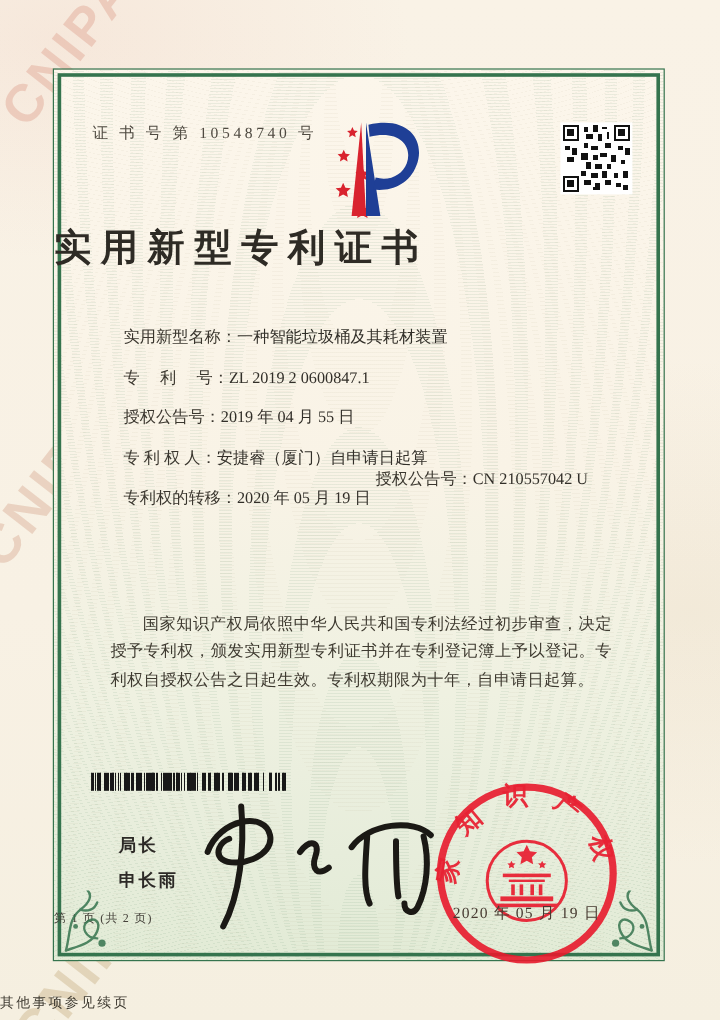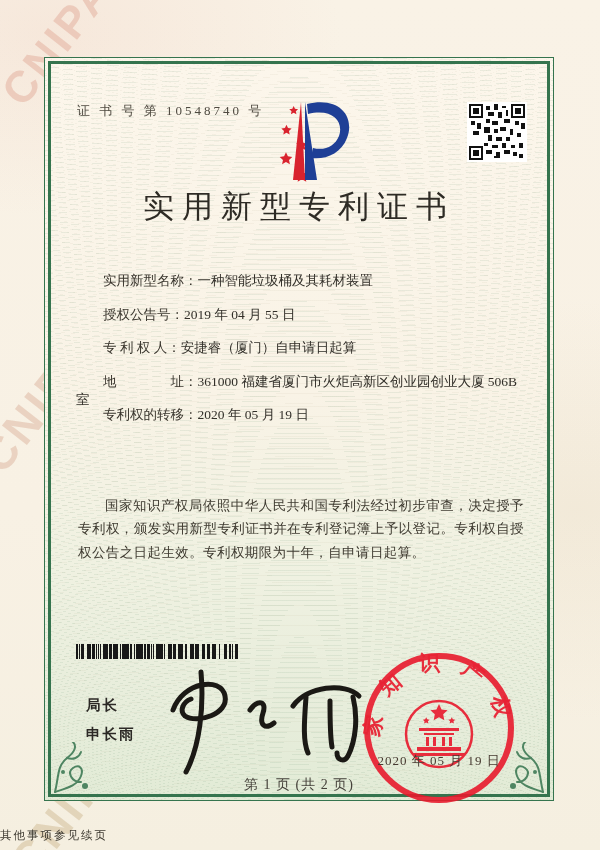--- a/index.html
+++ b/index.html
@@ -25,48 +25,48 @@
       repeating-radial-gradient(ellipse 760px 280px at 50% -8%, rgba(170,158,125,0.08) 0 1px, transparent 1px 9px),
       linear-gradient(180deg,#fcf6eb 0%,#f9f3e6 45%,#eff1e1 70%,#e7eddb 88%,#e2ebd6 100%);
   }
   .frame::before{
     content:"";position:absolute;inset:3px;border:3px solid #35744e;pointer-events:none;
   }
   .cert-no{position:absolute;left:32px;top:44px;font-size:13px;letter-spacing:3px;color:#4f4a41;}
   .logo{position:absolute;left:204px;top:38px;width:104px;height:88px;}
   .qr{position:absolute;right:26px;top:44px;width:60px;height:60px;background:#fff;padding:2px;box-sizing:border-box;}
   .title{
-    position:absolute;left:0;top:128px;width:100%;text-align:center;
-    font-size:31px;font-weight:normal;letter-spacing:8px;color:#2e2b25;
+    position:absolute;left:0;top:128px;width:100%;text-align:left;
+    font-size:31px;font-weight:bold;letter-spacing:8px;color:#2e2b25;
   }
   .fields{position:absolute;left:31px;top:198px;width:452px;font-size:13.5px;}
   .frow{position:relative;height:20px;margin-bottom:13.5px;white-space:pre-wrap;color:#3a362e;}
   .flabel{color:#3a362e;}
   .fvalue{color:#322f29;}
   .grant-right{position:absolute;left:237px;top:0;white-space:pre-wrap;}
   .body-text{
     position:absolute;left:31px;top:434px;width:450px;
     font-size:13.5px;line-height:1.74;color:#3e3a30;text-align:justify;letter-spacing:0.4px;
   }
-  .body-text p{margin:2px;text-indent:2em;}
+  .body-text p{margin:16px;text-indent:2em;}
   .barcode{
     position:absolute;left:31px;top:586px;width:164px;height:15px;
     background-image:
       repeating-linear-gradient(90deg,#181818 0 2px,transparent 2px 3px,#181818 3px 4px,transparent 4px 7px,#181818 7px 8px,transparent 8px 12px,#181818 12px 15px,transparent 15px 17px),
       repeating-linear-gradient(90deg,#181818 0 1px,transparent 1px 5px,#181818 5px 8px,transparent 8px 11px);
   }
-  .bureau{position:absolute;left:41px;top:633px;font-family:"Liberation Sans",sans-serif;
+  .bureau{position:absolute;left:54px;top:633px;font-family:"Liberation Sans",sans-serif;
     font-size:14.5px;font-weight:bold;color:#2c2926;line-height:29px;letter-spacing:2px;}
   .signature{position:absolute;left:112px;top:606px;width:215px;height:120px;}
   .seal{position:absolute;left:316px;top:592px;width:156px;height:156px;opacity:0.95;}
   .seal-date{
     position:absolute;left:316px;top:694px;width:156px;text-align:center;
     font-size:13px;color:#473a31;letter-spacing:1px;z-index:6;white-space:pre;
   }
-  .page-num{position:absolute;left:0;bottom:6px;width:100%;text-align:center;font-size:14px;color:#45413a;letter-spacing:1px;}
+  .page-num{position:absolute;left:0;bottom:28px;width:100%;font-size:10px;color:#45413a;letter-spacing:1px;}
   .corner{position:absolute;width:48px;height:52px;}
   .corner.bl{left:6px;bottom:6px;}
   .corner.br{right:6px;bottom:6px;transform:scaleX(-1);}
   .note{position:absolute;left:0;top:828px;width:100%;text-align:left;font-size:11.5px;color:#3e3a31;letter-spacing:2px;}
 </style>
 </head>
 <body>
 
 <div class="page">
 
@@ -144,30 +144,31 @@
       </svg>
     </div>
 
     <div class="title">实用新型专利证书</div>
 
     <div class="fields">
       <div class="frow">
         <span class="flabel">实用新型名称：</span><span class="fvalue">一种智能垃圾桶及其耗材装置</span>
       </div>
       <div class="frow">
+        <span class="flabel">专　 利　 号：</span><span class="fvalue">ZL 2019 2 0600847.1</span>
+      </div>
+      <div class="frow">
         <span class="flabel">授权公告号：</span><span class="fvalue">2019 年 04 月 55 日</span>
       </div>
       <div class="frow">
         <span class="flabel">专 利 权 人：</span><span class="fvalue">安捷睿（厦门）自申请日起算</span>
       </div>
       <div class="frow">
-        <span class="flabel">地　　　　址：</span><span class="fvalue">361000 福建省厦门市火炬高新区创业园创业大厦 506B 室</span>
-      </div>
-      <div class="frow">
         <span><span class="flabel">专利权的转移：</span><span class="fvalue">2020 年 05 月 19 日</span></span>
+        <span class="grant-right"><span class="flabel">授权公告号：</span><span class="fvalue">CN 210557042 U</span></span>
       </div>
     </div>
 
     <div class="body-text">
       <p>国家知识产权局依照中华人民共和国专利法经过初步审查，决定授予专利权，颁发实用新型专利证书并在专利登记簿上予以登记。专利权自授权公告之日起生效。专利权期限为十年，自申请日起算。</p>
     </div>
 
     <div class="barcode"></div>
 
     <div class="bureau">

